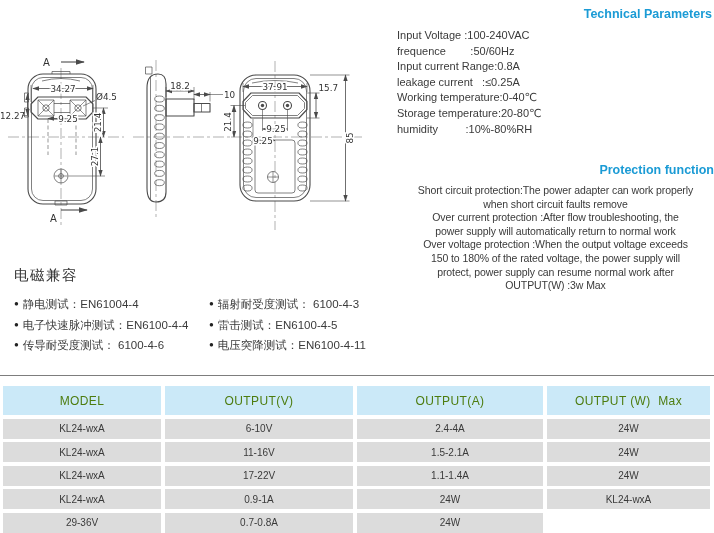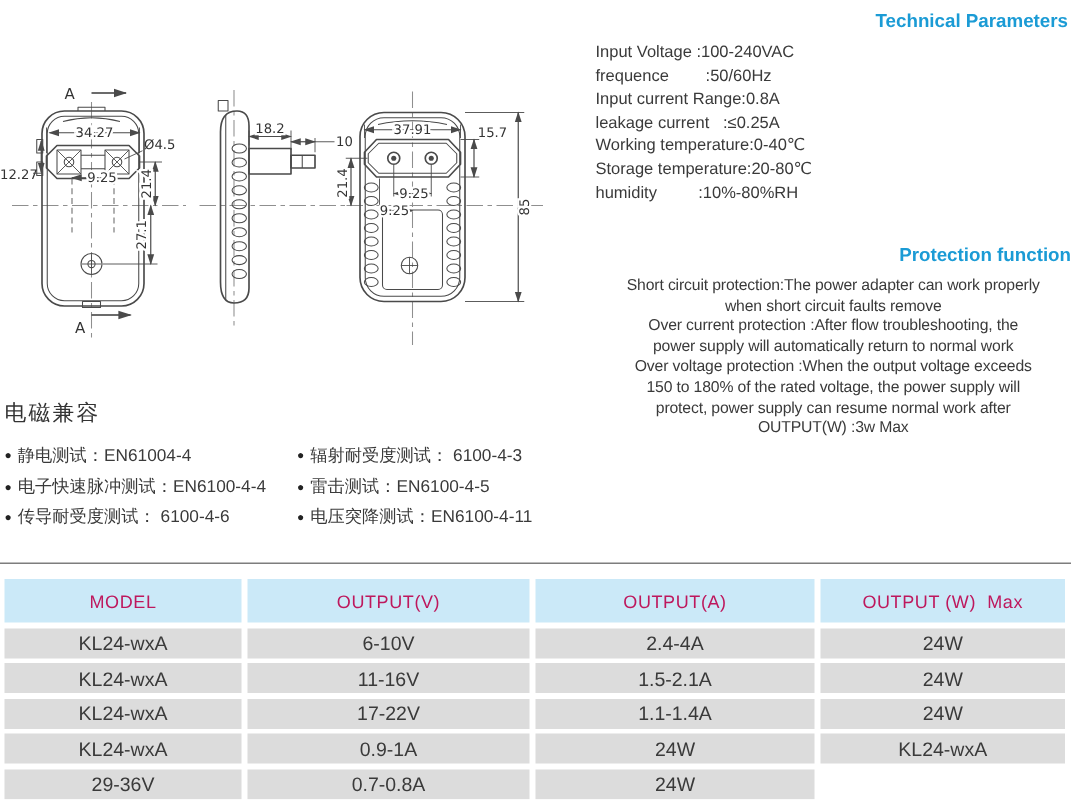--- a/index.html
+++ b/index.html
@@ -20,38 +20,38 @@
   .halo{paint-order:stroke;stroke:#ffffff;stroke-width:3px;}
   .seclbl{font:10px "DejaVu Sans",sans-serif;fill:#333;}
   .pin{fill:#4a4a4a;}
   
   .blk-title{font-size:12.5px;font-weight:bold;color:#1b9bd5;margin:0 0 7px 0;text-align:right;}
   #tech{position:absolute;left:397px;top:7px;width:315px;}
   #tech .ln{font-size:11px;line-height:15.6px;white-space:pre;color:#3a3a3a;}
   #prot{position:absolute;left:397px;top:163px;width:317px;}
   #prot .ln{font-size:10.5px;line-height:13.6px;white-space:nowrap;letter-spacing:-0.1px;color:#3a3a3a;text-align:center;}
   
-  #emc{position:absolute;left:3px;top:266px;width:392px;}
+  #emc{position:absolute;left:14px;top:266px;width:392px;}
   #emc .emc-title{font-size:14.5px;letter-spacing:1.5px;color:#333;margin:0 0 9px 0;font-weight:normal;}
   #emc .cols{display:flex;}
   #emc .col{display:flex;flex-direction:column;}
   #emc .col1{width:195px;}
   #emc .item{font-size:11.5px;line-height:20.5px;white-space:nowrap;color:#3a3a3a;display:flex;align-items:center;}
   #emc .bullet{font-size:8px;margin-right:4px;color:#222;}
   
   #rule{position:absolute;left:0;top:375px;width:714px;height:1px;background:#7d7d7d;}
   #spec-table{
     position:absolute;left:3px;top:386px;
     display:grid;grid-template-columns:158px 188px 186px 163px;
     column-gap:4px;row-gap:3.5px;
   }
   .th{background:#cbe9f8;height:29px;display:flex;align-items:center;justify-content:center;
-      font-size:12px;color:#be185d;letter-spacing:0.4px;white-space:pre;}
+      font-size:12px;color:#4d7c0f;letter-spacing:0.4px;white-space:pre;}
   .td{background:#dcdcdc;height:20px;display:flex;align-items:center;justify-content:center;
-      font-size:13px;color:#3a3a3a;}
+      font-size:10px;color:#3a3a3a;}
 </style>
 </head>
 <body>
 
 <div id="canvas">
 
   <svg class="drawings" width="392" height="224" viewBox="0 28 392 224" xmlns="http://www.w3.org/2000/svg">
     <defs>
       <marker id="ar" viewBox="0 0 10 10" refX="9" refY="5" markerWidth="9" markerHeight="9" orient="auto-start-reverse">
           <path d="M0 1.8 L10 5 L0 8.2 Z" fill="#4a4a4a"></path>

